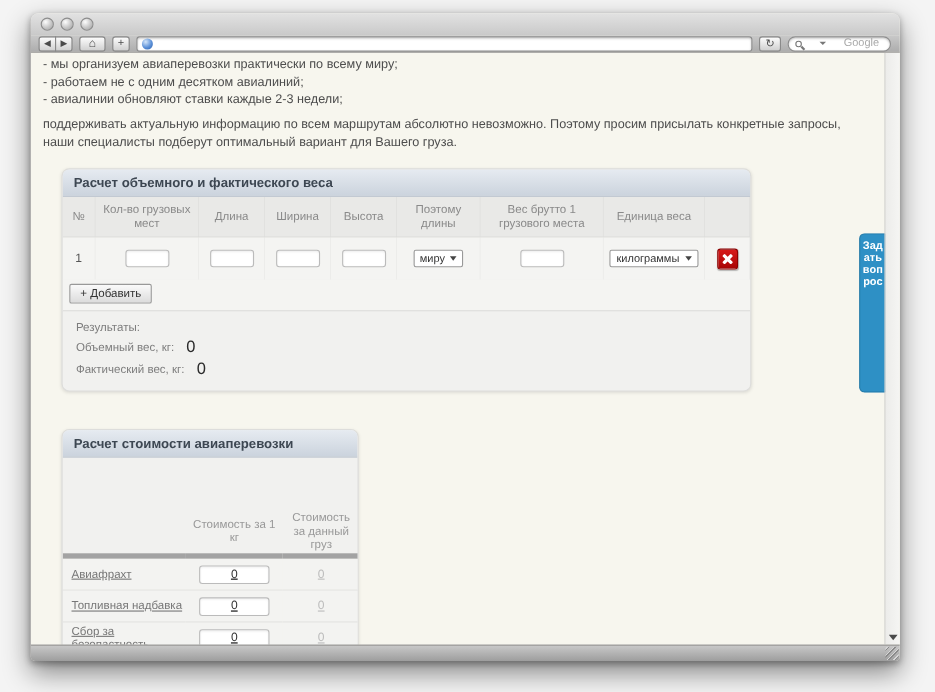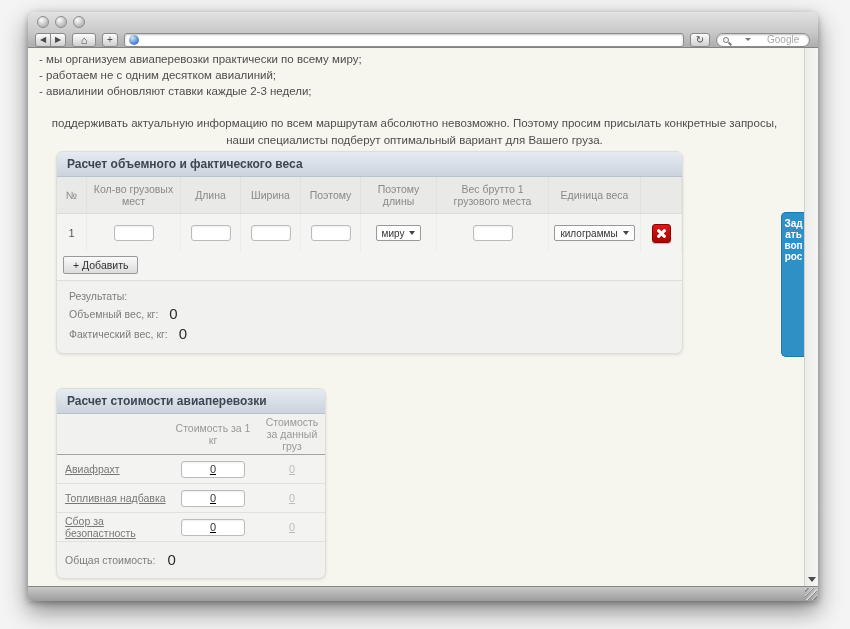--- a/index.html
+++ b/index.html
@@ -49,30 +49,30 @@
   .searchfield input { border:none; outline:none; background:transparent; width:60px;
                        font-size:10px; font-family:"Liberation Sans",sans-serif; color:#444; }
   .searchfield input::placeholder { color:#a8a8a8; }
 
   
   .content { position:relative; height:538px; background:#f7f6ee; overflow:hidden; }
   .page { position:absolute; inset:0 14px 0 0; }
 
   .intro { padding:3px 14px 0 11px; color:#4d4d4d; font-size:11.5px; }
   .intro .line { line-height:16px; }
-  .intro p { margin-top:16px; line-height:17px; max-width:753px;text-align:center; }
+  .intro p { margin-top:6px; line-height:17px; max-width:753px; }
 
   .panel { background:#f1f1ef; border:1px solid #dddddb; border-radius:7px;
            box-shadow:0 1px 3px rgba(0,0,0,.10); overflow:hidden; margin-left:28px; }
   .panel-header { height:25px; background:linear-gradient(#e6ebf1,#cbd3dd);
                   border-bottom:1px solid #b8c1cc; display:flex; align-items:center;
                   padding:0 10px; font-size:12px; font-weight:bold; color:#3d4752; }
 
   
-  .panel1 { width:627px; margin-top:2px; }
+  .panel1 { width:627px; margin-top:14px; }
   .t1-grid { display:grid;
              grid-template-columns:30px 94px 60px 60px 60px 76px 112px 92px 1fr; }
   .t1-head { background:#e9e9e7; border-bottom:1px solid #dcdcda; }
   .t1-head > div { min-height:36px; display:flex; align-items:center; justify-content:center;
                    text-align:center; font-size:10.5px; color:#8a8a8a; padding:3px 6px;
                    border-right:1px solid rgba(0,0,0,.03); }
   .t1-row { background:#f4f4f2; }
   .t1-row > div { height:38px; display:flex; align-items:center; justify-content:center;
                   border-right:1px solid rgba(0,0,0,.03); font-size:11px; color:#555; }
   .t1-row input { width:40px; height:16px; border:1px solid #bbb; border-radius:3px;
@@ -97,21 +97,21 @@
   .results { border-top:1px solid #dddddb; padding:8px 12px 9px; }
   .r-label { font-size:10.5px; color:#7d7d7d; line-height:15px; }
   .r-line { font-size:10.5px; color:#7d7d7d; line-height:19px; }
   .r-line .big { font-size:15px; color:#2b2b2b; margin-left:11px; vertical-align:-1px; }
 
   
   .panel2 { width:270px; margin-top:34px; }
   .t2-grid { display:grid; grid-template-columns:112px 88px 70px; }
   .t2-head > div { min-height:32px; display:flex; align-items:center; justify-content:center;
                    text-align:center; font-size:10.5px; color:#999; padding:2px 4px;
-                   border-bottom:1px solid #a3a3a3; }
+                   border-bottom:5px solid #a3a3a3;margin-top:47px; }
   .t2-row > div { height:29px; display:flex; align-items:center;
                   border-bottom:1px solid #e0e0de; background:#f3f3f1;text-decoration:underline; }
   .t2-row .lbl { font-size:10.5px; color:#777; padding-left:8px; }
   .t2-row .inp { justify-content:center; }
   .t2-row input { width:64px; height:17px; border:1px solid #bbb; border-radius:3px;
                   background:#fff; box-shadow:inset 0 1px 2px rgba(0,0,0,.07);
                   font-size:11px; text-align:center; color:#333; outline:none; }
   .t2-row .tot { justify-content:center; font-size:11px; color:#bcbcbc; }
   .t2-footer { padding:9px 0 10px 8px; font-size:10.5px; color:#7d7d7d; }
   .t2-footer .big { font-size:15px; color:#2b2b2b; margin-left:12px; vertical-align:-1px; }
@@ -188,21 +188,21 @@
       </div>
 
       <div class="panel panel1">
         <div class="panel-header">Расчет объемного и фактического веса</div>
 
         <div class="t1-grid t1-head">
           <div>№</div>
           <div>Кол-во грузовых мест</div>
           <div>Длина</div>
           <div>Ширина</div>
-          <div>Поэтому</div>
+          <div>Высота</div>
           <div>Поэтому длины</div>
           <div>Вес брутто 1 грузового места</div>
           <div>Единица веса</div>
           <div></div>
         </div>
 
         <div class="t1-grid t1-row">
           <div>1</div>
           <div>
               <input style="">

